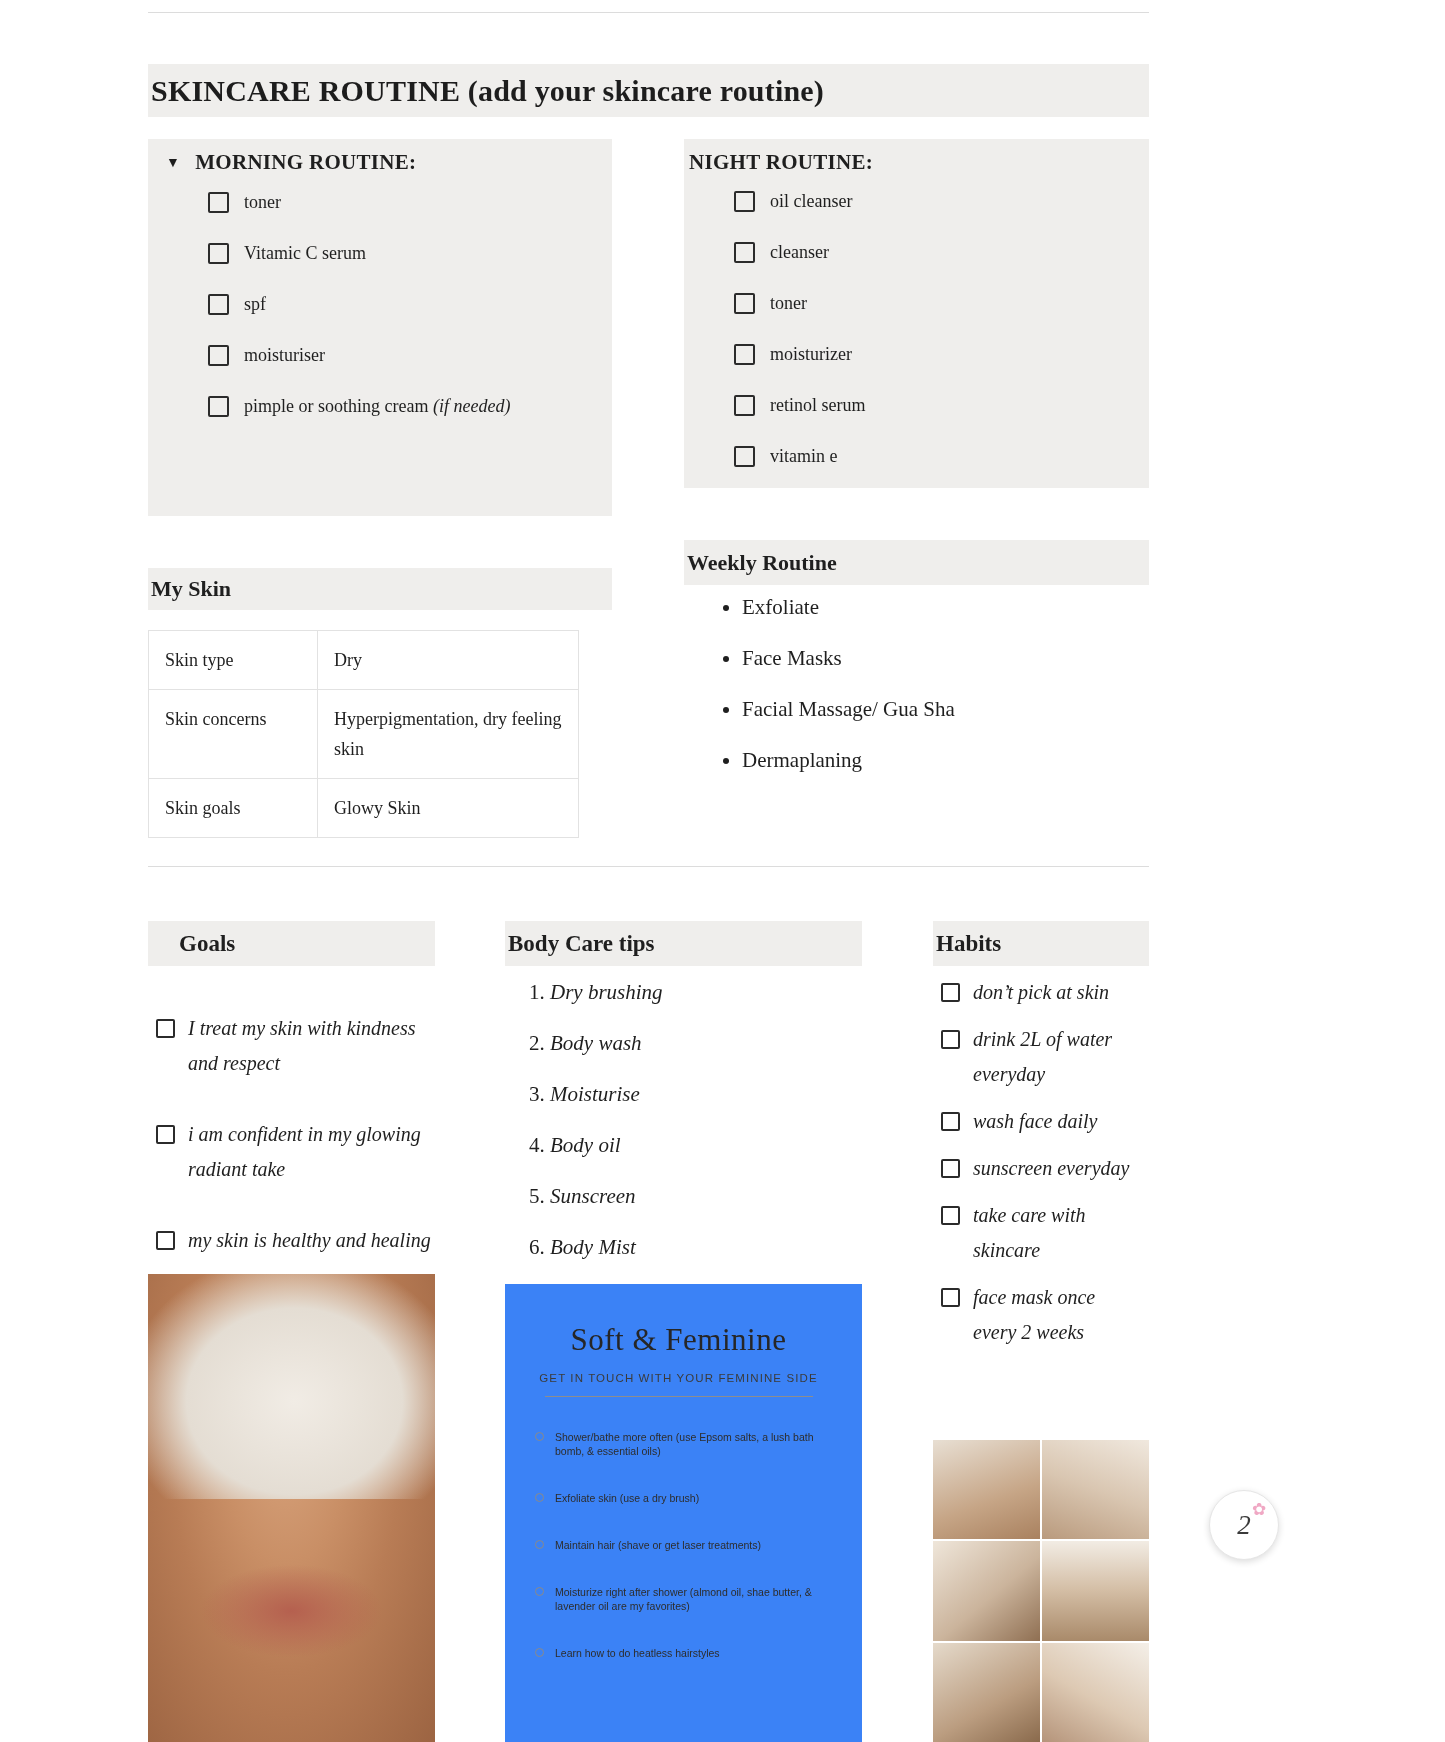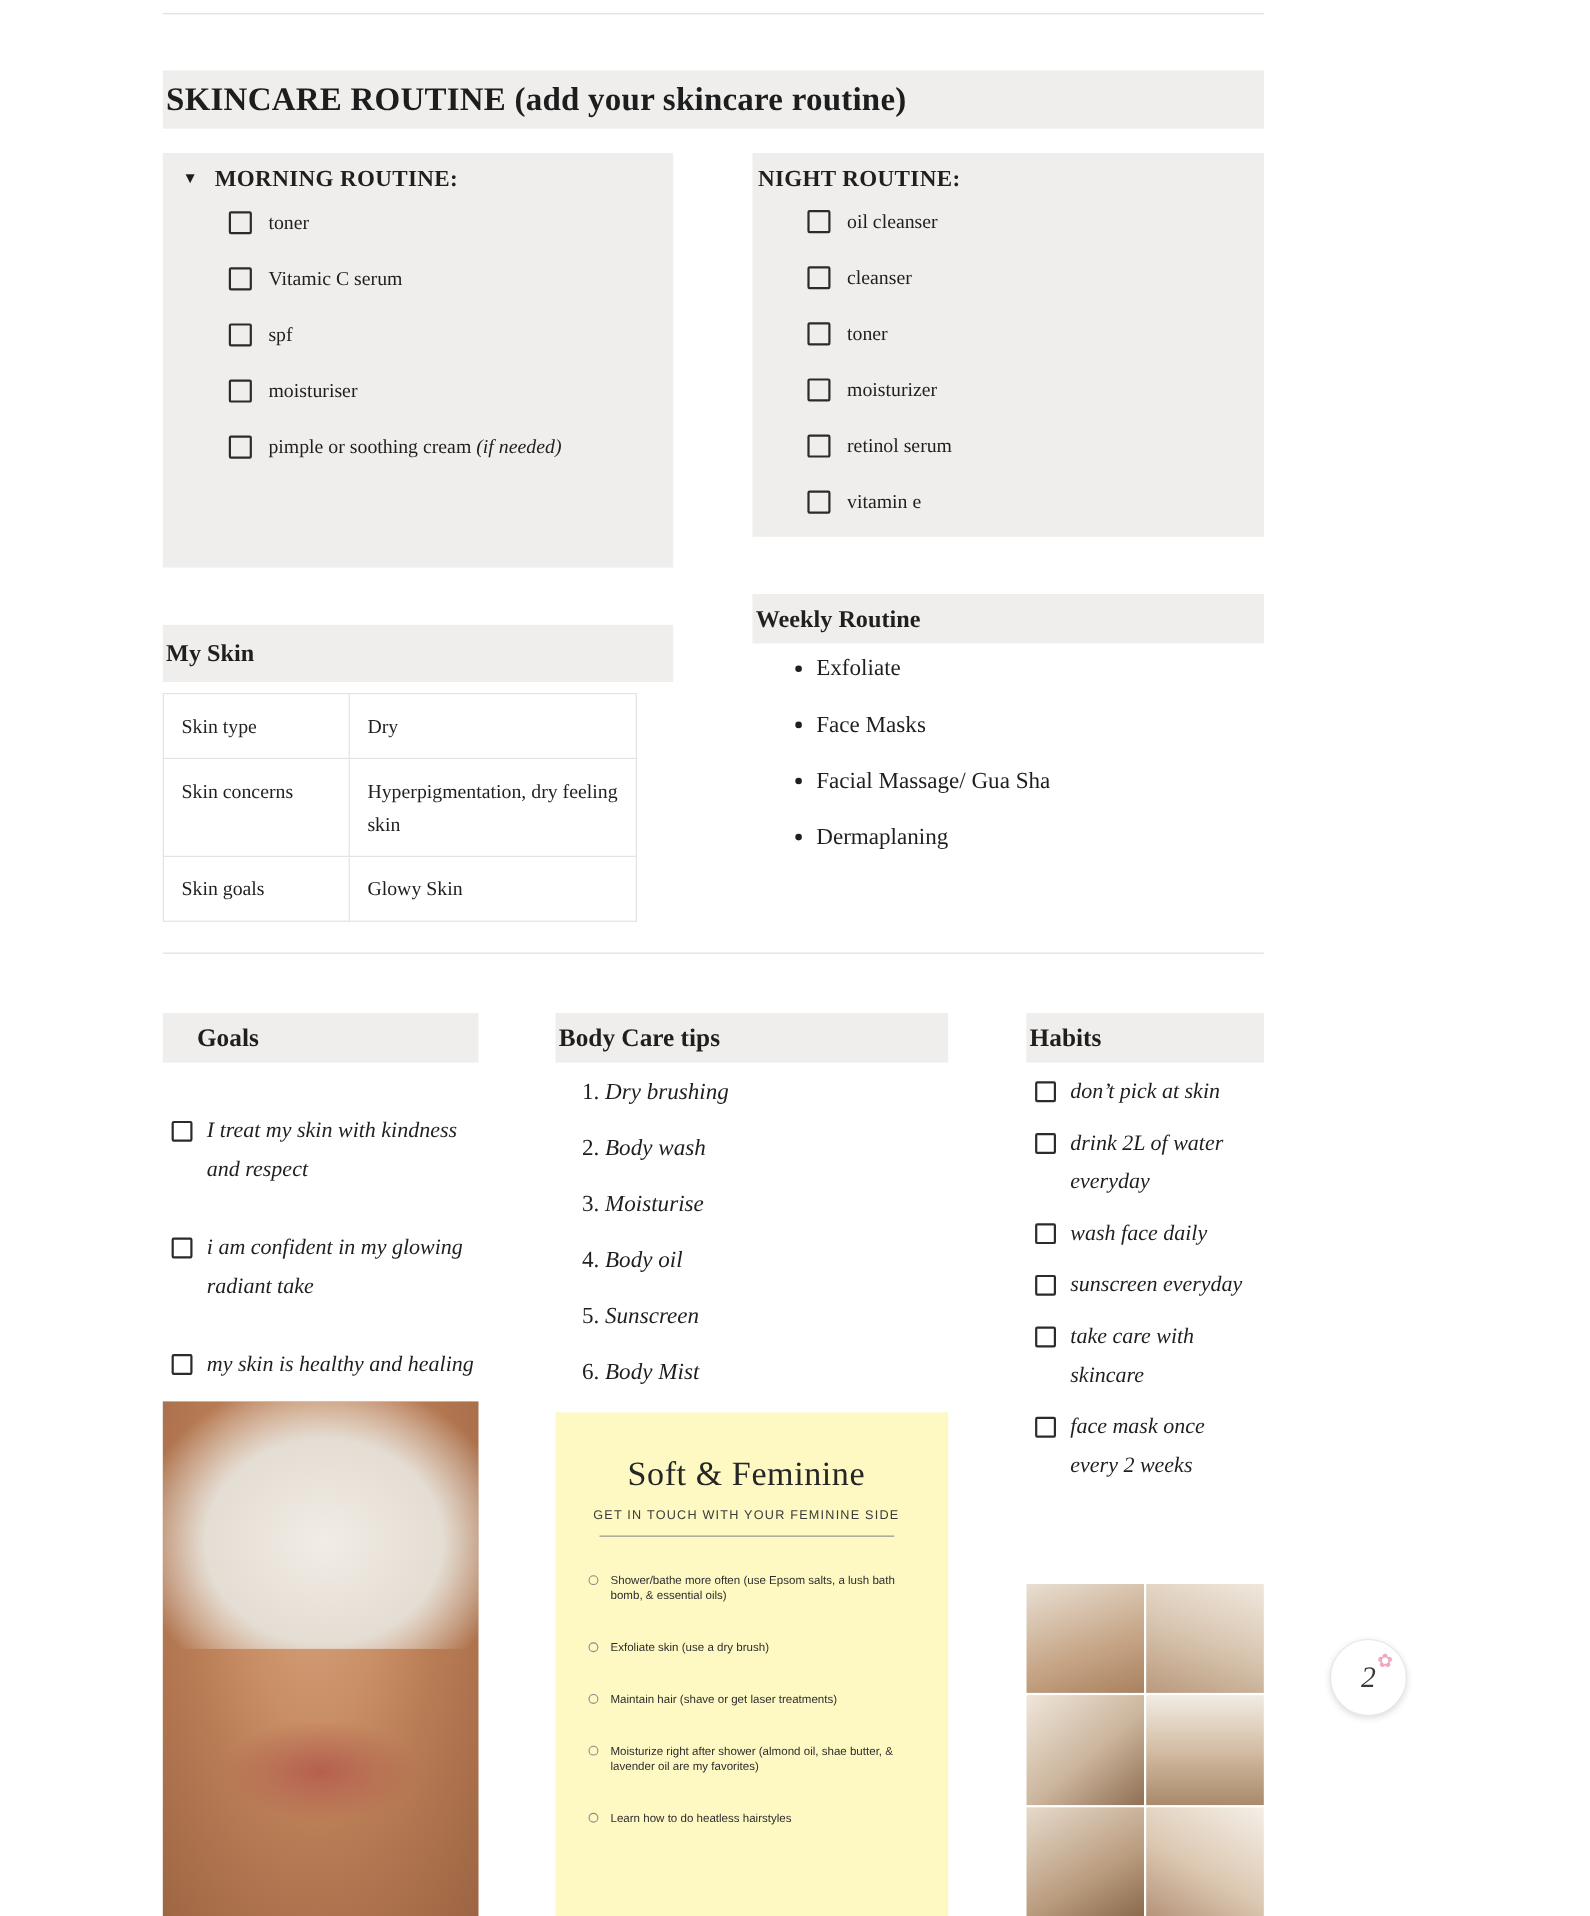--- a/index.html
+++ b/index.html
@@ -84,21 +84,21 @@
     margin-top: 7px;
     background: transparent;
   }
   .check-label { max-width: 330px; }
   .check-label i { font-style: italic; }
 
   
   .myskin-head {
     position: absolute;
     left: 148px; top: 568px;
-    width: 464px; height: 52px;
+    width: 464px; height: 42px;
     padding-left: 3px;
     font-size: 22px; font-weight: bold;
   }
   .skin-table {
     position: absolute;
     left: 148px; top: 630px;
     width: 431px;
     border-collapse: collapse;
     font-size: 18px;
   }
@@ -184,21 +184,21 @@
     content: "";
     position: absolute; left: 18%; top: 62%;
     width: 64%; height: 20%;
     background: radial-gradient(ellipse at 50% 50%, #b5604f 0%, rgba(181,96,79,0) 70%);
   }
 
   .sf-card {
     position: absolute;
     left: 505px; top: 1284px;
     width: 357px; height: 458px;
-    background: #fef9c3;
+    background: #3b82f6;
     padding: 38px 40px 0 30px;
   }
   .sf-title {
     text-align: center;
     font-size: 31px;
     letter-spacing: .5px;
     color: #262626;
     font-family: "Liberation Serif", serif;
   }
   .sf-sub {

